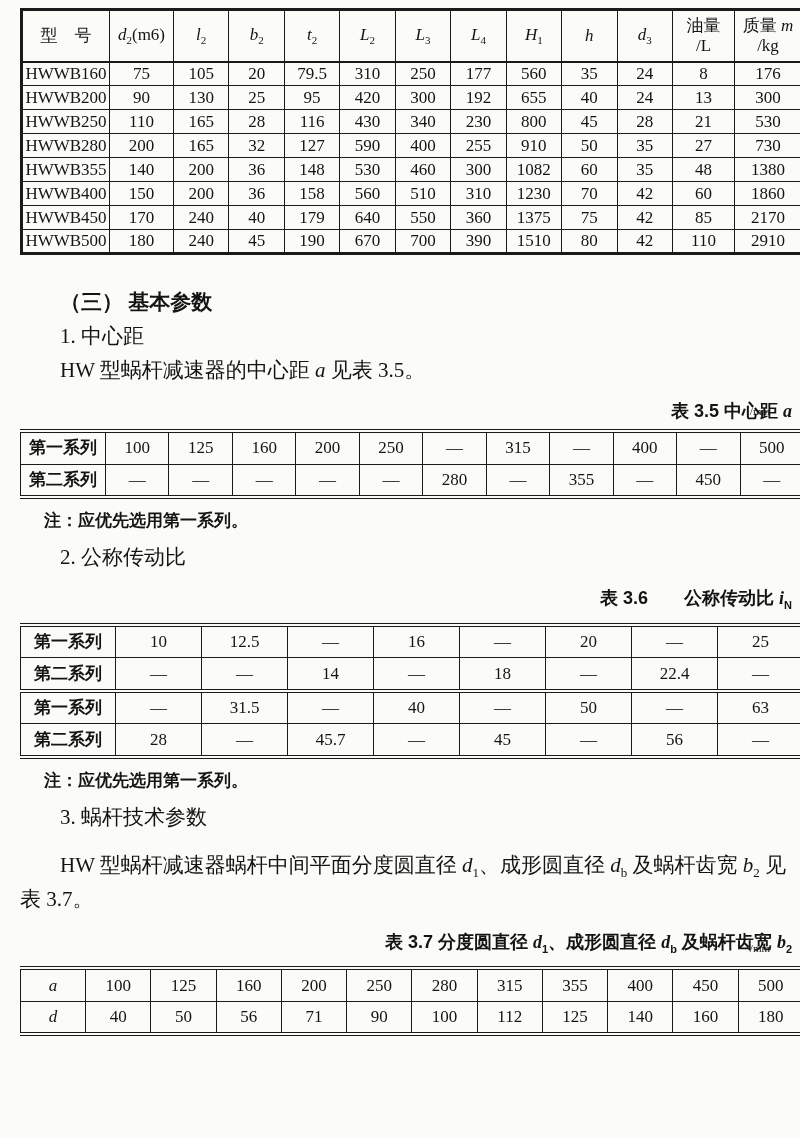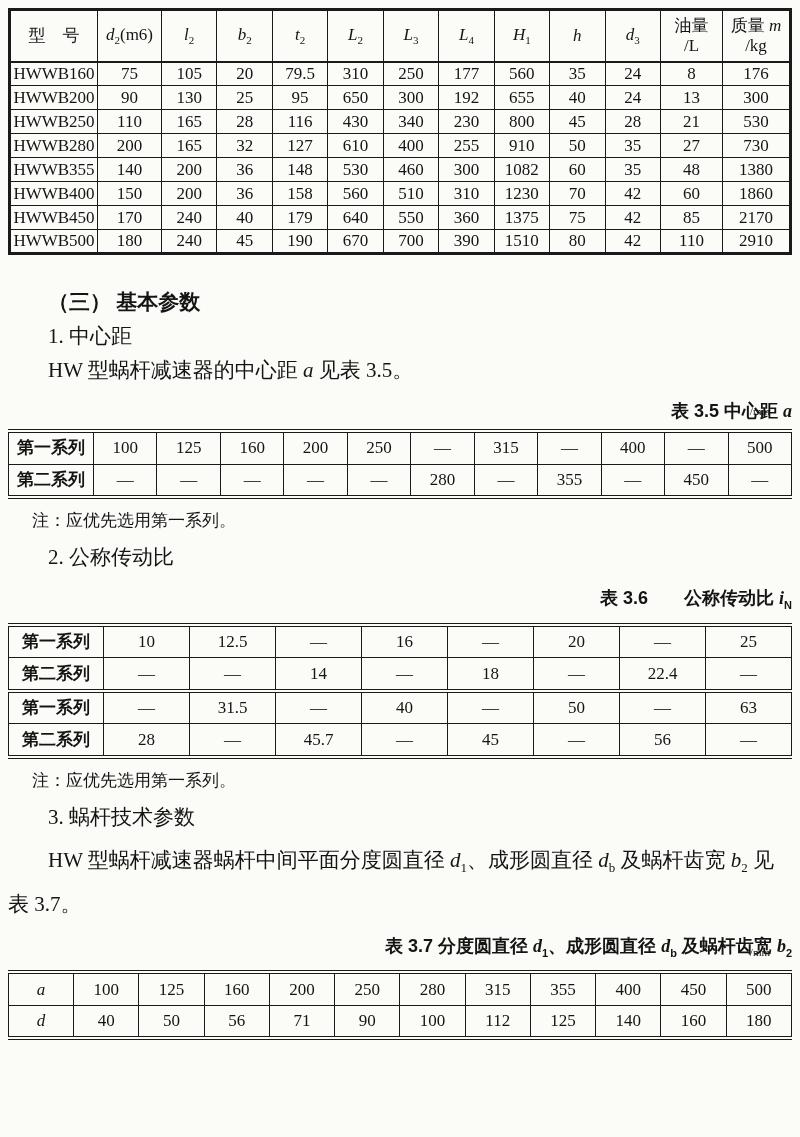--- a/index.html
+++ b/index.html
@@ -3,21 +3,21 @@
 <meta charset="utf-8">
 <style>
   * { box-sizing: border-box; }
   html,body { margin:0; padding:0; }
   body {
     width:800px; height:1137px;
     background:#fbfbf8;
     color:#141414;
     font-family:"Liberation Serif","DejaVu Serif",serif;
   }
-  .page { position:relative; width:800px; height:1137px; overflow:hidden; padding-top:8px; }
+  .page { position:relative; width:800px; height:1137px; overflow:hidden; padding-top:8px;padding-left:12px; }
 
   
   table.tbl {
     border-collapse:collapse;
     table-layout:fixed;
     width:784px;
     margin:0 8px;
   }
   .tbl th, .tbl td {
     border:1px solid #1a1a1a;
@@ -57,24 +57,24 @@
   
   .txt {
     margin:0 8px 0 48px;
     font-size:21px;
     line-height:34px;
   }
   .txt i, .para3 i, .tbl-title i { font-style:italic; font-family:"Liberation Serif","DejaVu Serif",serif; }
   .txt sub, .para3 sub { font-size:13px; }
   .sec-head { margin-top:30px; font-weight:600; }
   .para3 {
-    margin:8px 8px;
+    margin:18px 8px;
     text-indent:40px;
     font-size:21px;
-    line-height:36px;
+    line-height:27px;
   }
   .tbl-title {
     position:relative;
     margin:13px 8px 7px 8px;
     text-align:right;
     font-size:18px;
     font-weight:bold;
     font-family:"Liberation Sans","DejaVu Sans",sans-serif;
     line-height:22px;
   }
@@ -82,21 +82,21 @@
   .tbl-title .unit {
     position:absolute;
     right:22px; bottom:0;
     font-weight:normal;
     font-size:11px;
     font-family:"Liberation Serif","DejaVu Serif",serif;
   }
   .note {
     margin:10px 8px 0 32px;
     font-size:17px;
-    font-weight:400;
+    font-weight:700;
     font-family:"Liberation Sans","DejaVu Sans",sans-serif;
   }
   .gap-sm { height:8px; }
 </style>
 </head>
 <body>
 
 <div class="page">
 
   <table class="tbl tbl-dims">
@@ -132,21 +132,21 @@
           <td>24</td>
           <td>8</td>
           <td>176</td>
         </tr>
         <tr>
           <td>HWWB200</td>
           <td>90</td>
           <td>130</td>
           <td>25</td>
           <td>95</td>
-          <td>650</td>
+          <td>420</td>
           <td>300</td>
           <td>192</td>
           <td>655</td>
           <td>40</td>
           <td>24</td>
           <td>13</td>
           <td>300</td>
         </tr>
         <tr>
           <td>HWWB250</td>
@@ -162,21 +162,21 @@
           <td>28</td>
           <td>21</td>
           <td>530</td>
         </tr>
         <tr>
           <td>HWWB280</td>
           <td>200</td>
           <td>165</td>
           <td>32</td>
           <td>127</td>
-          <td>610</td>
+          <td>590</td>
           <td>400</td>
           <td>255</td>
           <td>910</td>
           <td>50</td>
           <td>35</td>
           <td>27</td>
           <td>730</td>
         </tr>
         <tr>
           <td>HWWB355</td>

